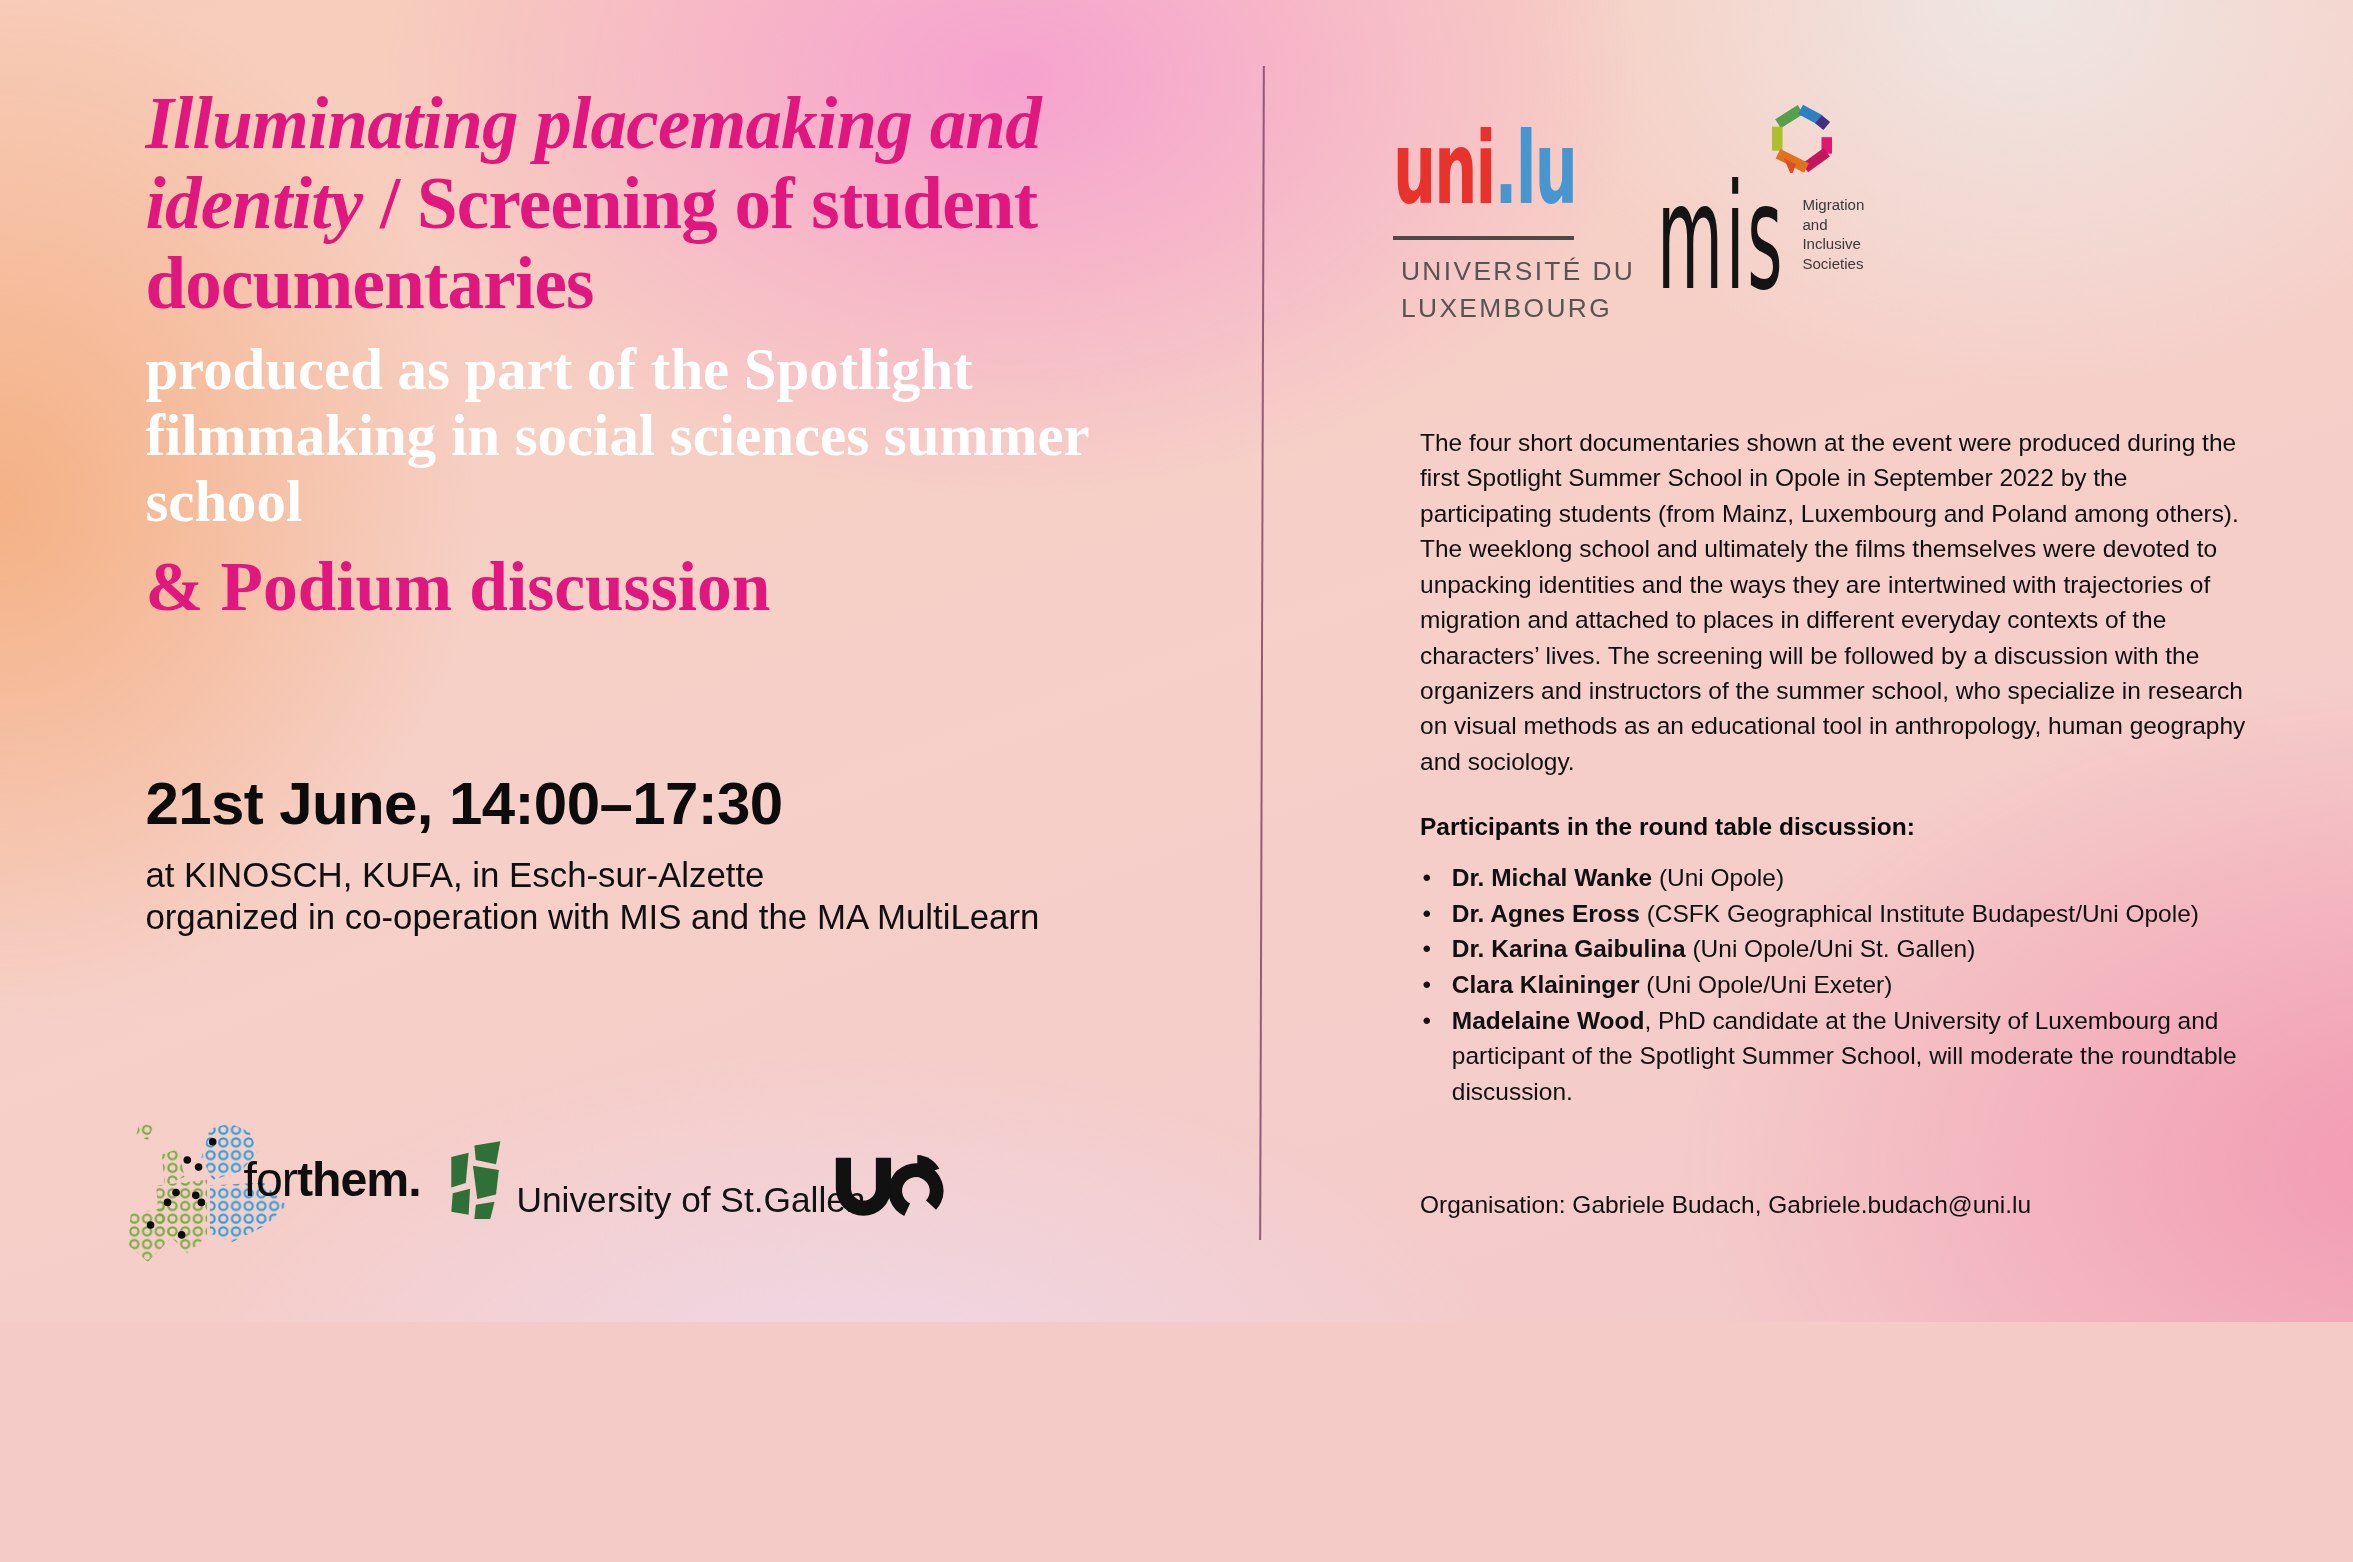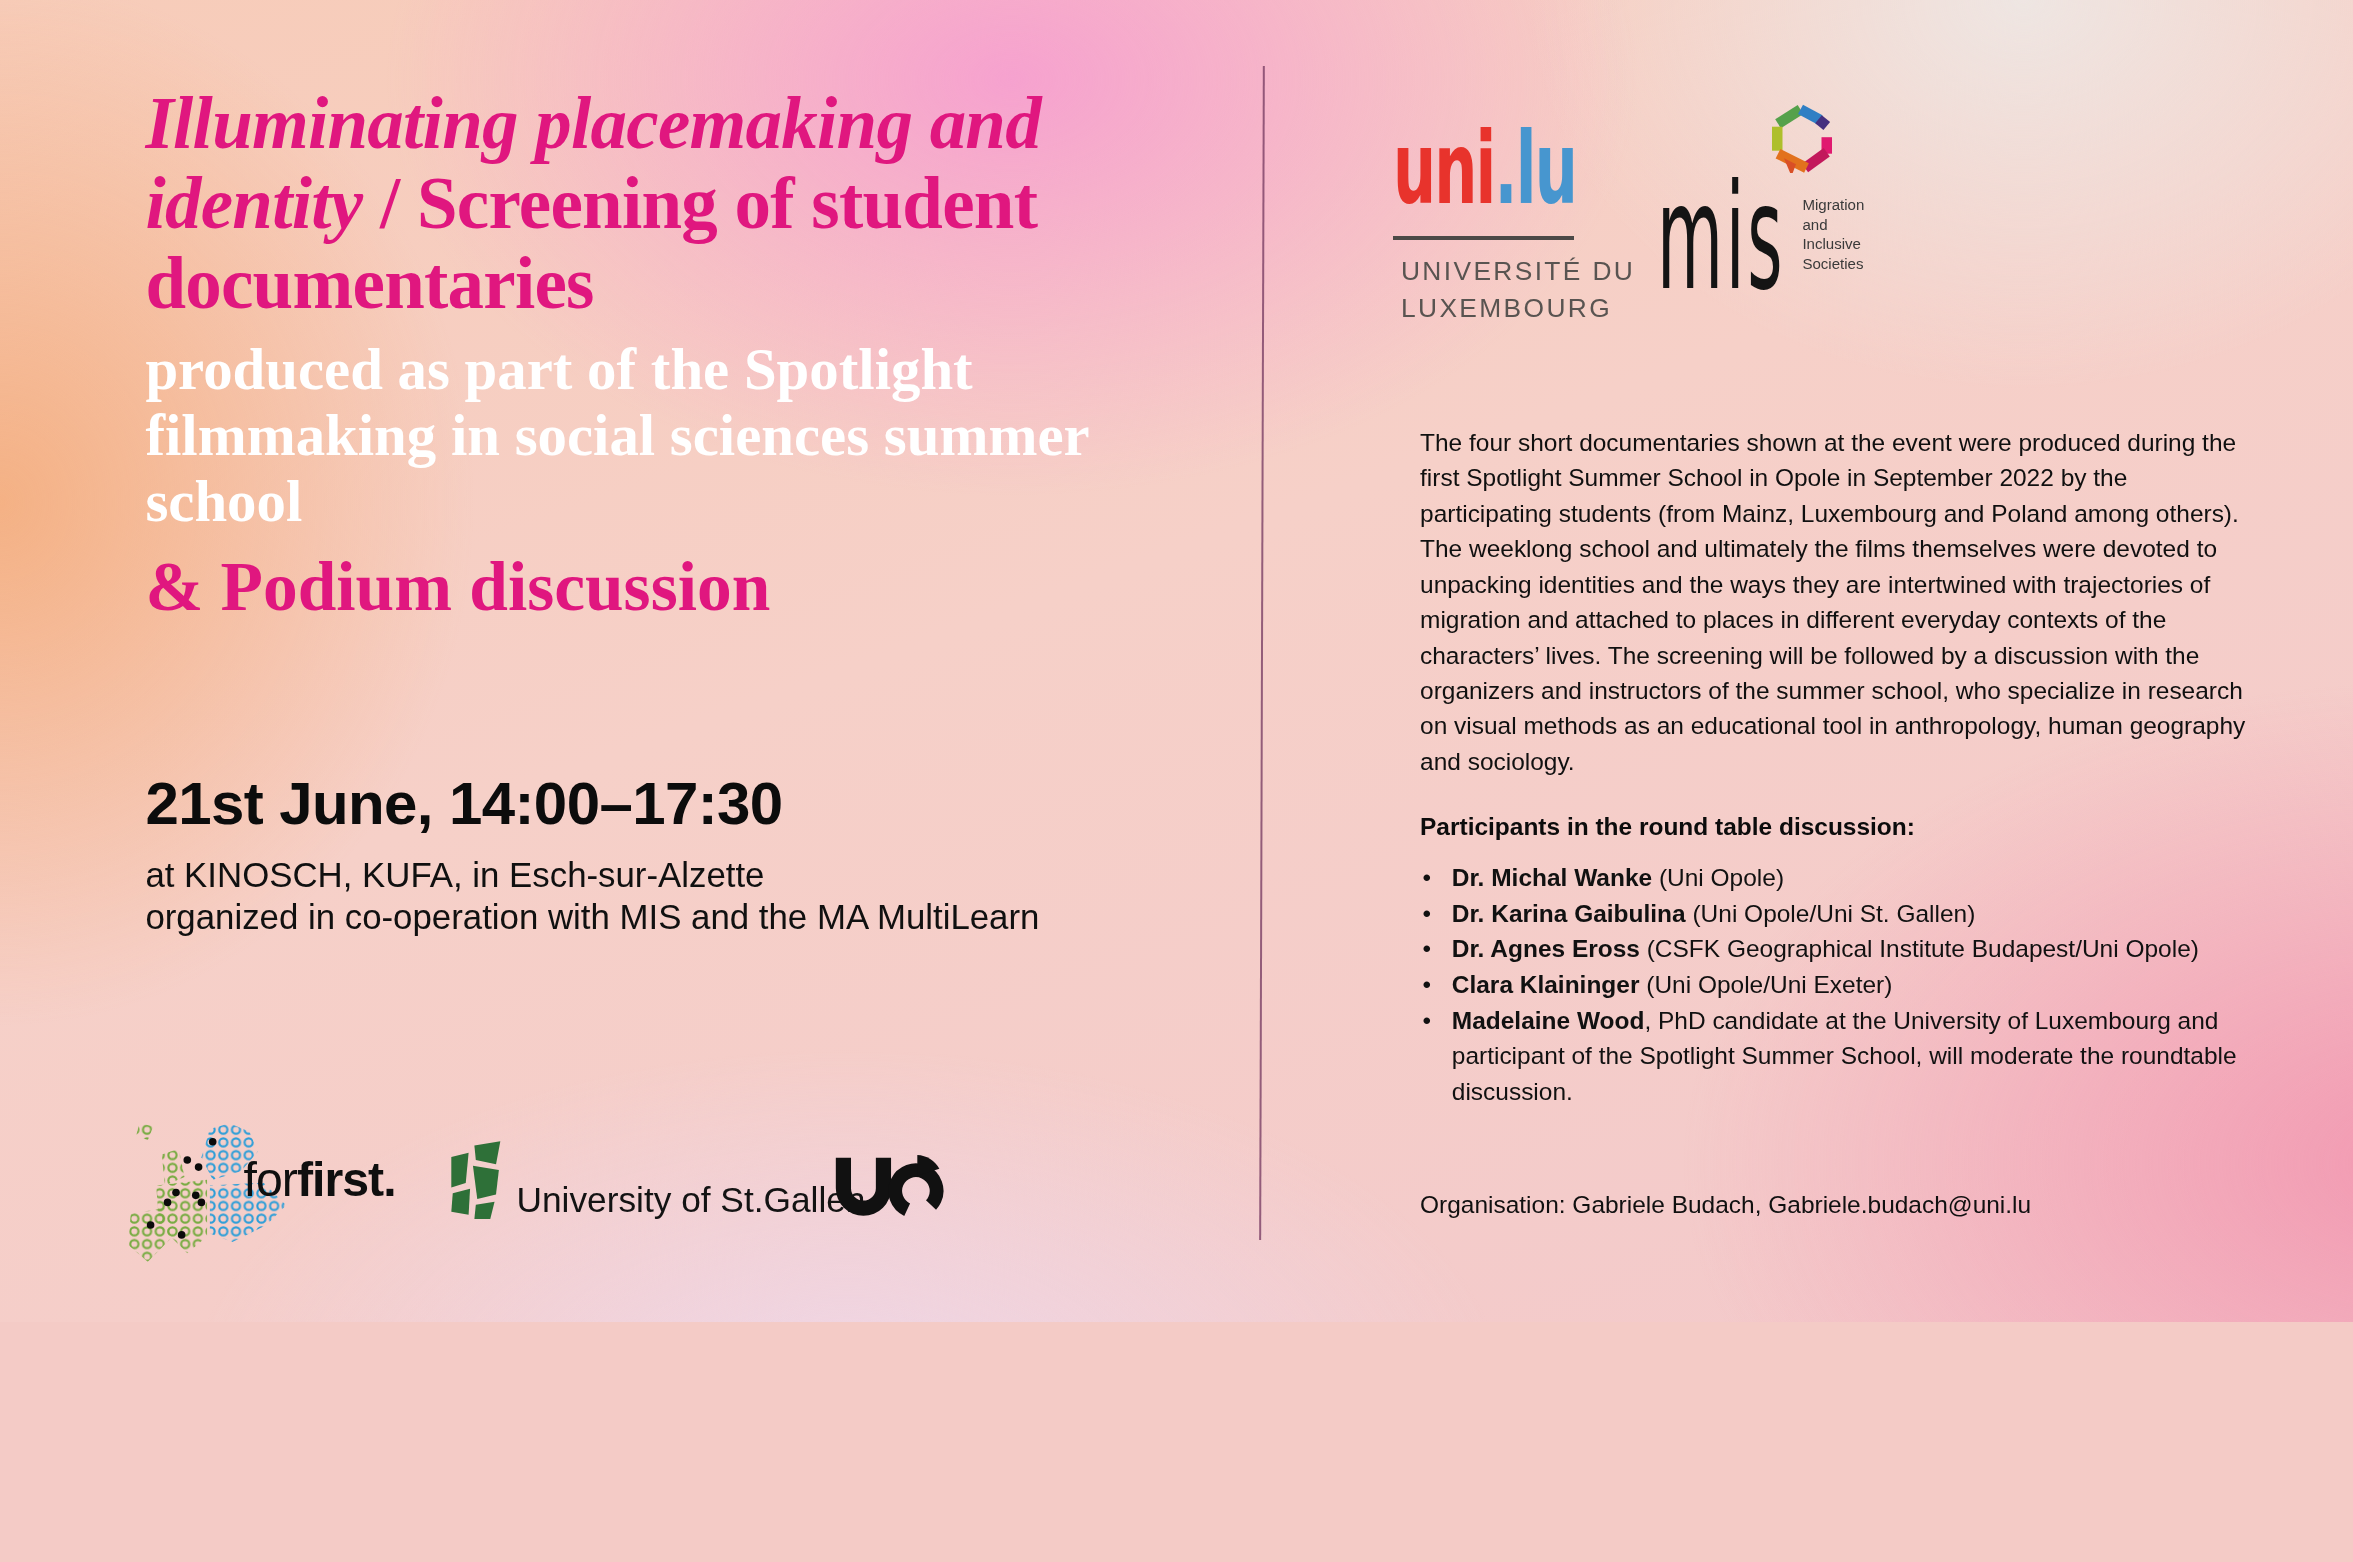--- a/index.html
+++ b/index.html
@@ -112,22 +112,22 @@
     <span>Migration</span>
     <span>and</span>
     <span>Inclusive</span>
     <span>Societies</span>
   </div>
 
   <div class="abs para">The four short documentaries shown at the event were produced during the first Spotlight Summer School in Opole in September 2022 by the participating students (from Mainz, Luxembourg and Poland among others). The weeklong school and ultimately the films themselves were devoted to unpacking identities and the ways they are intertwined with trajectories of migration and attached to places in different everyday contexts of the characters’ lives. The screening will be followed by a discussion with the organizers and instructors of the summer school, who specialize in research on visual methods as an educational tool in anthropology, human geography and sociology.</div>
   <div class="abs part-head">Participants in the round table discussion:</div>
   <ul class="abs part-list">
     <li><span class="pname">Dr. Michal Wanke</span><span> (Uni Opole)</span></li>
+    <li><span class="pname">Dr. Agnes Eross</span><span> (CSFK Geographical Institute Budapest/Uni Opole)</span></li>
     <li><span class="pname">Dr. Karina Gaibulina</span><span> (Uni Opole/Uni St. Gallen)</span></li>
-    <li><span class="pname">Dr. Agnes Eross</span><span> (CSFK Geographical Institute Budapest/Uni Opole)</span></li>
     <li><span class="pname">Clara Klaininger</span><span> (Uni Opole/Uni Exeter)</span></li>
     <li><span class="pname">Madelaine Wood</span><span>, PhD candidate at the University of Luxembourg and participant of the Spotlight Summer School, will moderate the roundtable discussion.</span></li>
   </ul>
   <div class="abs org">
     <span>Organisation: Gabriele Budach, </span><span>Gabriele.budach@uni.lu</span>
   </div>
 
   <svg class="abs forthem-map" viewBox="0 0 130 110">
     <defs>
       <pattern id="pg" width="9" height="9" patternUnits="userSpaceOnUse">
@@ -147,21 +147,21 @@
     <circle cx="42" cy="26" r="2.7" fill="#0b0b0b"></circle>
     <circle cx="50" cy="31" r="2.7" fill="#0b0b0b"></circle>
     <circle cx="34" cy="49" r="2.7" fill="#0b0b0b"></circle>
     <circle cx="48" cy="51" r="2.7" fill="#0b0b0b"></circle>
     <circle cx="28" cy="56" r="2.7" fill="#0b0b0b"></circle>
     <circle cx="52" cy="56" r="2.7" fill="#0b0b0b"></circle>
     <circle cx="16" cy="72" r="2.7" fill="#0b0b0b"></circle>
     <circle cx="38" cy="79" r="2.7" fill="#0b0b0b"></circle>
   </svg>
   <div class="abs forthem-text">
-    <span>for</span><span class="bold">first.</span>
+    <span>for</span><span class="bold">them.</span>
   </div>
 
   <svg class="abs stg-logo" viewBox="0 0 40 56">
     <g fill="#2e7038">
       <path d="M3,12 L15,9 L13,30 L3,33 Z"></path>
       <path d="M19,4 L37,1 L34,17 L20,14 Z"></path>
       <path d="M18,18 L36,21 L34,38 L21,41 Z"></path>
       <path d="M4,37 L16,34 L15,52 L3,50 Z"></path>
       <path d="M20,45 L33,43 L30,55 L19,55 Z"></path>
     </g>

